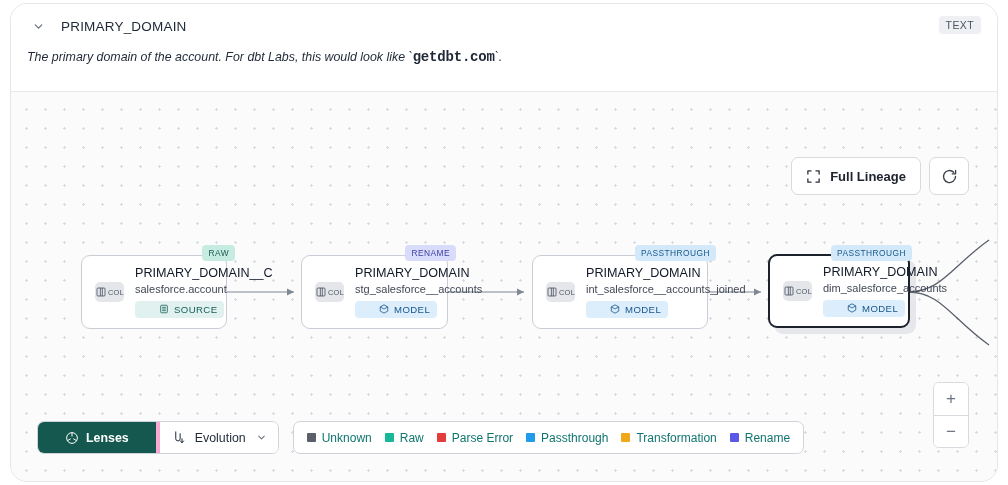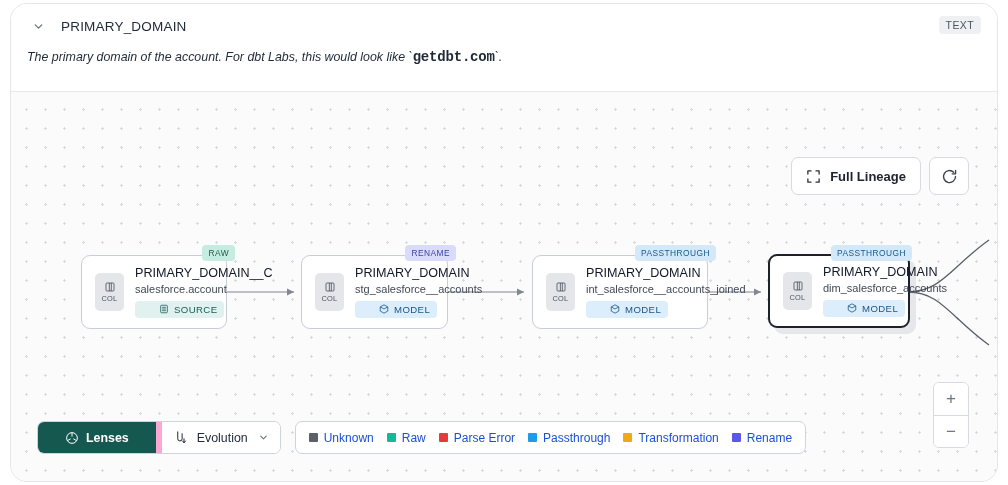--- a/index.html
+++ b/index.html
@@ -143,24 +143,24 @@
     height: 74px;
     display: flex;
     align-items: center;
     padding-left: 13px;
   }
   .node.selected {
     border: 2px solid #1c212b;
     box-shadow: 6px 6px 0 rgba(120,128,140,0.16);
   }
   .col-chip {
-    width: 29px; height: 38px;
+    width: 29px; height: 20px;
     background: #e4e6ea;
     border-radius: 5px;
-    display: flex; flex-direction: column;
+    display: flex; flex-direction: row;
     align-items: center; justify-content: center;
     gap: 1px;
     flex: 0 0 auto;
   }
   .col-chip .lbl {
     font-size: 7.4px;
     color: #4b5563;
     letter-spacing: .3px;
   }
   .col-chip svg { display: block; }
@@ -228,39 +228,39 @@
     padding: 0 27px;
     font-size: 12.4px;
     font-weight: bold;
   }
   .seg-evolution {
     background: #ffffff;
     color: #1f2937;
     display: flex; align-items: center; gap: 8px;
     padding: 0 11px 0 12px;
     font-size: 12.4px;
-    border-left: 6px solid #f9a8d4;
+    border-left: 4px solid #f9a8d4;
   }
   .seg-evolution .caret { color:#6b7280; margin-left: 2px; }
   .seg-group svg { display:block; }
 
   .legend {
     display: flex;
     align-items: center;
     gap: 13px;
     height: 33px;
     padding: 0 13px;
     background: #ffffff;
     border: 1px solid #cfd4da;
     border-radius: 7px;
   }
   .legend-item {
     display: flex; align-items: center; gap: 6px;
     font-size: 12px;
-    color: #1d4ed8;
+    color: #0f766e;
   }
   .swatch { width: 9px; height: 9px; border-radius: 1px; flex: 0 0 auto; }
 </style>
 </head>
 <body>
 
 <div class="app-card">
 
   <div class="hdr">
     <div class="hdr-row1">

